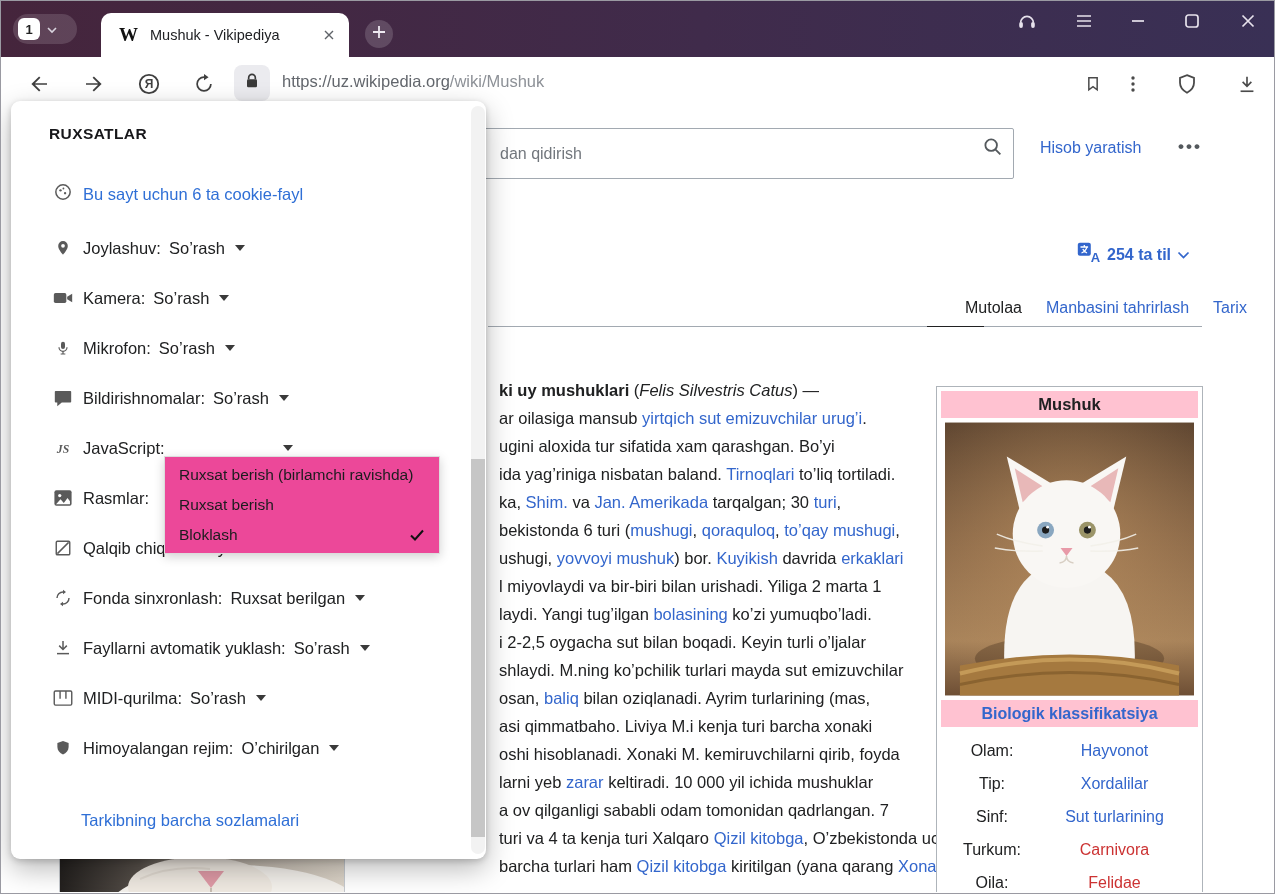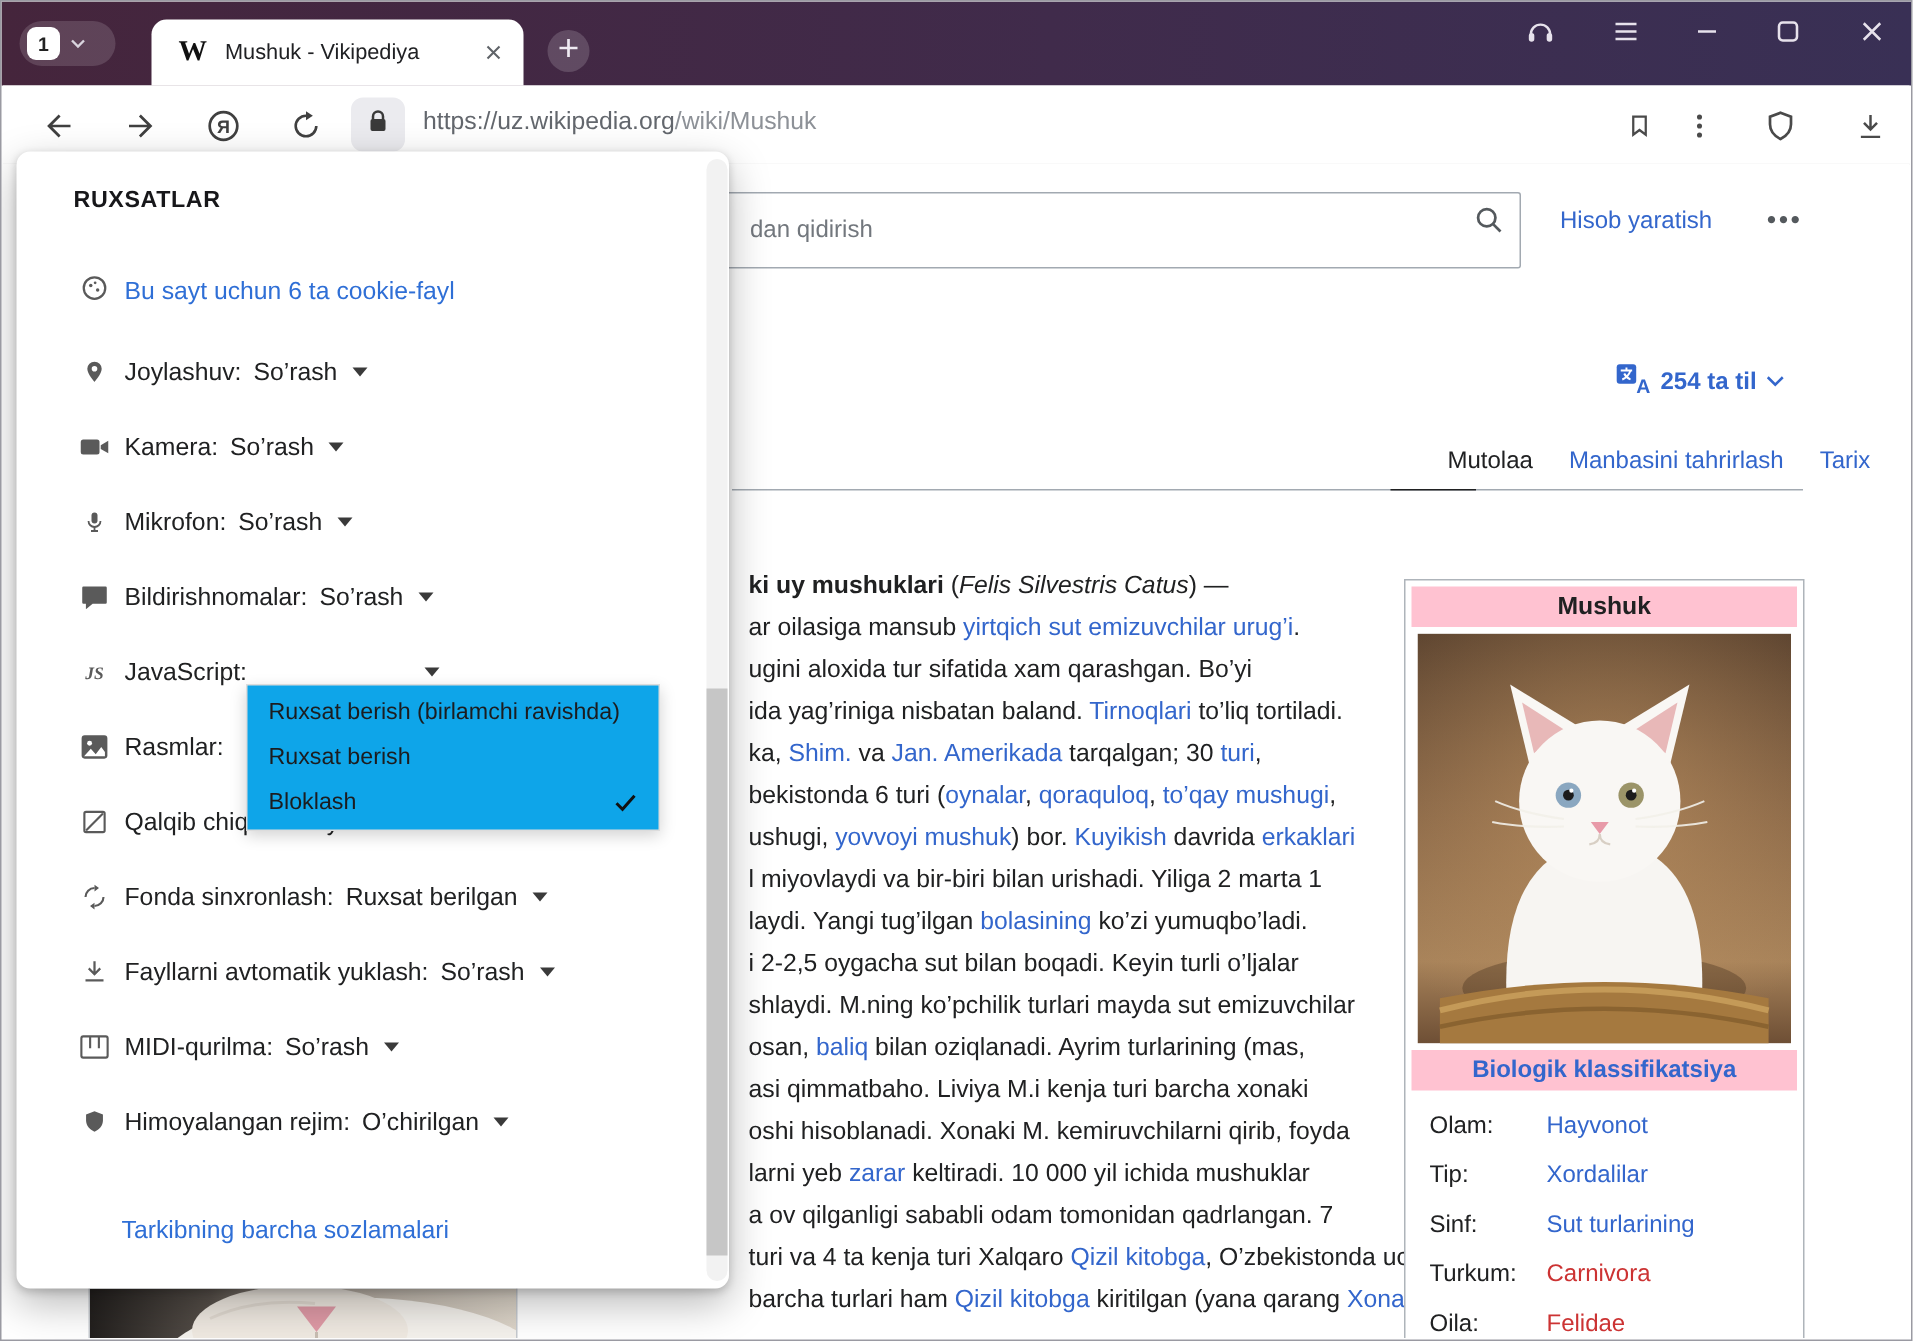--- a/index.html
+++ b/index.html
@@ -54,21 +54,21 @@
   .seg-b{color:#202122;font-weight:700;}
   .seg-i{color:#202122;font-style:italic;}
   .seg-l{color:#3366cc;cursor:pointer;}
 
   .infobox{position:absolute;left:934px;top:277px;width:267px;box-sizing:border-box;background:#fff;
     border:1px solid #aeb4ba;padding:4px;font-size:16px;}
   .ib-title{background:#ffc2d1;height:27px;line-height:27px;text-align:center;font-weight:700;font-size:16.5px;color:#202122;}
   .ib-img{display:block;width:249px;height:274px;margin:4px auto 0;}
   .ib-sec{margin-top:4px;background:#ffc2d1;height:27px;line-height:27px;text-align:center;font-weight:700;color:#3366cc;}
   .ib-table{margin-top:7px;padding-left:12px;}
-  .ib-row{display:grid;grid-template-columns:78px 1fr;height:33px;align-items:center;}
+  .ib-row{display:grid;grid-template-columns:78px 1fr;height:33px;align-items:center;text-align:center;}
   .ib-label{color:#202122;}
   .ib-link-blue{color:#3366cc;cursor:pointer;}
   .ib-link-red{color:#cc3333;cursor:pointer;}
 
   .bottom-thumb{position:absolute;left:57px;top:749px;width:284px;height:70px;border:1px solid #c6cacf;
     box-sizing:content-box;overflow:hidden;cursor:pointer;}
 
   
   .perm-panel{position:absolute;left:10px;top:100px;width:475px;height:758px;background:#fff;border-radius:9px;
     box-shadow:0 2px 6px rgba(0,0,0,0.18),0 10px 28px rgba(0,0,0,0.28);z-index:50;color:#202122;}
@@ -79,21 +79,21 @@
   .perm-row{height:50px;display:flex;align-items:center;}
   .perm-icon{width:20px;display:flex;justify-content:center;margin-right:10px;flex:none;}
   .perm-label{font-size:16.5px;margin-right:8px;white-space:nowrap;}
   .perm-value{font-size:16.5px;white-space:nowrap;cursor:pointer;}
   .caret{width:0;height:0;border-left:5px solid transparent;border-right:5px solid transparent;
     border-top:6px solid #3a3a3a;margin-left:10px;cursor:pointer;}
   .p-footer{position:absolute;left:70px;top:710px;font-size:16.5px;color:#2f6fd6;cursor:pointer;}
   .p-scroll-track{position:absolute;right:1px;top:5px;bottom:5px;width:14px;background:#f2f2f2;border-radius:7px;}
   .p-scroll-thumb{position:absolute;right:1px;top:358px;width:14px;height:378px;background:#c6c6c6;cursor:grab;}
 
-  .dropdown{position:absolute;left:153px;top:355px;width:274px;background:#0ea5e9;border:1px solid #dcdcdc;
+  .dropdown{position:absolute;left:153px;top:355px;width:274px;background:#ec4899;border:1px solid #dcdcdc;
     box-shadow:0 3px 10px rgba(0,0,0,0.18);padding:3px 0;z-index:5;}
   .dd-item{height:30px;display:flex;align-items:center;padding:0 14px;font-size:15.5px;color:#1c1c1e;cursor:pointer;white-space:nowrap;}
   .dd-check{margin-left:auto;display:flex;align-items:center;}
 </style>
 </head>
 <body>
 
 <div class="window">
 
   <div class="titlebar">
@@ -231,21 +231,21 @@
         <span class="wtab">Tarix</span>
       </div>
     <div class="active-underline"></div>
 
     <div class="article">
         <div class="aline"><span class="seg-b">ki uy mushuklari</span><span class="seg-p"> (</span><span class="seg-i">Felis Silvestris Catus</span><span class="seg-p">) —</span></div>
         <div class="aline"><span class="seg-p">ar oilasiga mansub </span><span class="seg-l">yirtqich sut emizuvchilar urug’i</span><span class="seg-p">.</span></div>
         <div class="aline"><span class="seg-p">ugini aloxida tur sifatida xam qarashgan. Bo’yi</span></div>
         <div class="aline"><span class="seg-p">ida yag’riniga nisbatan baland. </span><span class="seg-l">Tirnoqlari</span><span class="seg-p"> to’liq tortiladi.</span></div>
         <div class="aline"><span class="seg-p">ka, </span><span class="seg-l">Shim.</span><span class="seg-p"> va </span><span class="seg-l">Jan. Amerikada</span><span class="seg-p"> tarqalgan; 30 </span><span class="seg-l">turi</span><span class="seg-p">,</span></div>
-        <div class="aline"><span class="seg-p">bekistonda 6 turi (</span><span class="seg-l">oynalar</span><span class="seg-p">, </span><span class="seg-l">qoraquloq</span><span class="seg-p">, </span><span class="seg-l">to’qay mushugi</span><span class="seg-p">,</span></div>
+        <div class="aline"><span class="seg-p">bekistonda 6 turi (</span><span class="seg-l">mushugi</span><span class="seg-p">, </span><span class="seg-l">qoraquloq</span><span class="seg-p">, </span><span class="seg-l">to’qay mushugi</span><span class="seg-p">,</span></div>
         <div class="aline"><span class="seg-p">ushugi, </span><span class="seg-l">yovvoyi mushuk</span><span class="seg-p">) bor. </span><span class="seg-l">Kuyikish</span><span class="seg-p"> davrida </span><span class="seg-l">erkaklari</span></div>
         <div class="aline"><span class="seg-p">l miyovlaydi va bir-biri bilan urishadi. Yiliga 2 marta 1</span></div>
         <div class="aline"><span class="seg-p">laydi. Yangi tug’ilgan </span><span class="seg-l">bolasining</span><span class="seg-p"> ko’zi yumuqbo’ladi.</span></div>
         <div class="aline"><span class="seg-p">i 2-2,5 oygacha sut bilan boqadi. Keyin turli o’ljalar</span></div>
         <div class="aline"><span class="seg-p">shlaydi. M.ning ko’pchilik turlari mayda sut emizuvchilar</span></div>
         <div class="aline"><span class="seg-p">osan, </span><span class="seg-l">baliq</span><span class="seg-p"> bilan oziqlanadi. Ayrim turlarining (mas,</span></div>
         <div class="aline"><span class="seg-p">asi qimmatbaho. Liviya M.i kenja turi barcha xonaki</span></div>
         <div class="aline"><span class="seg-p">oshi hisoblanadi. Xonaki M. kemiruvchilarni qirib, foyda</span></div>
         <div class="aline"><span class="seg-p">larni yeb </span><span class="seg-l">zarar</span><span class="seg-p"> keltiradi. 10 000 yil ichida mushuklar</span></div>
         <div class="aline"><span class="seg-p">a ov qilganligi sababli odam tomonidan qadrlangan. 7</span></div>

